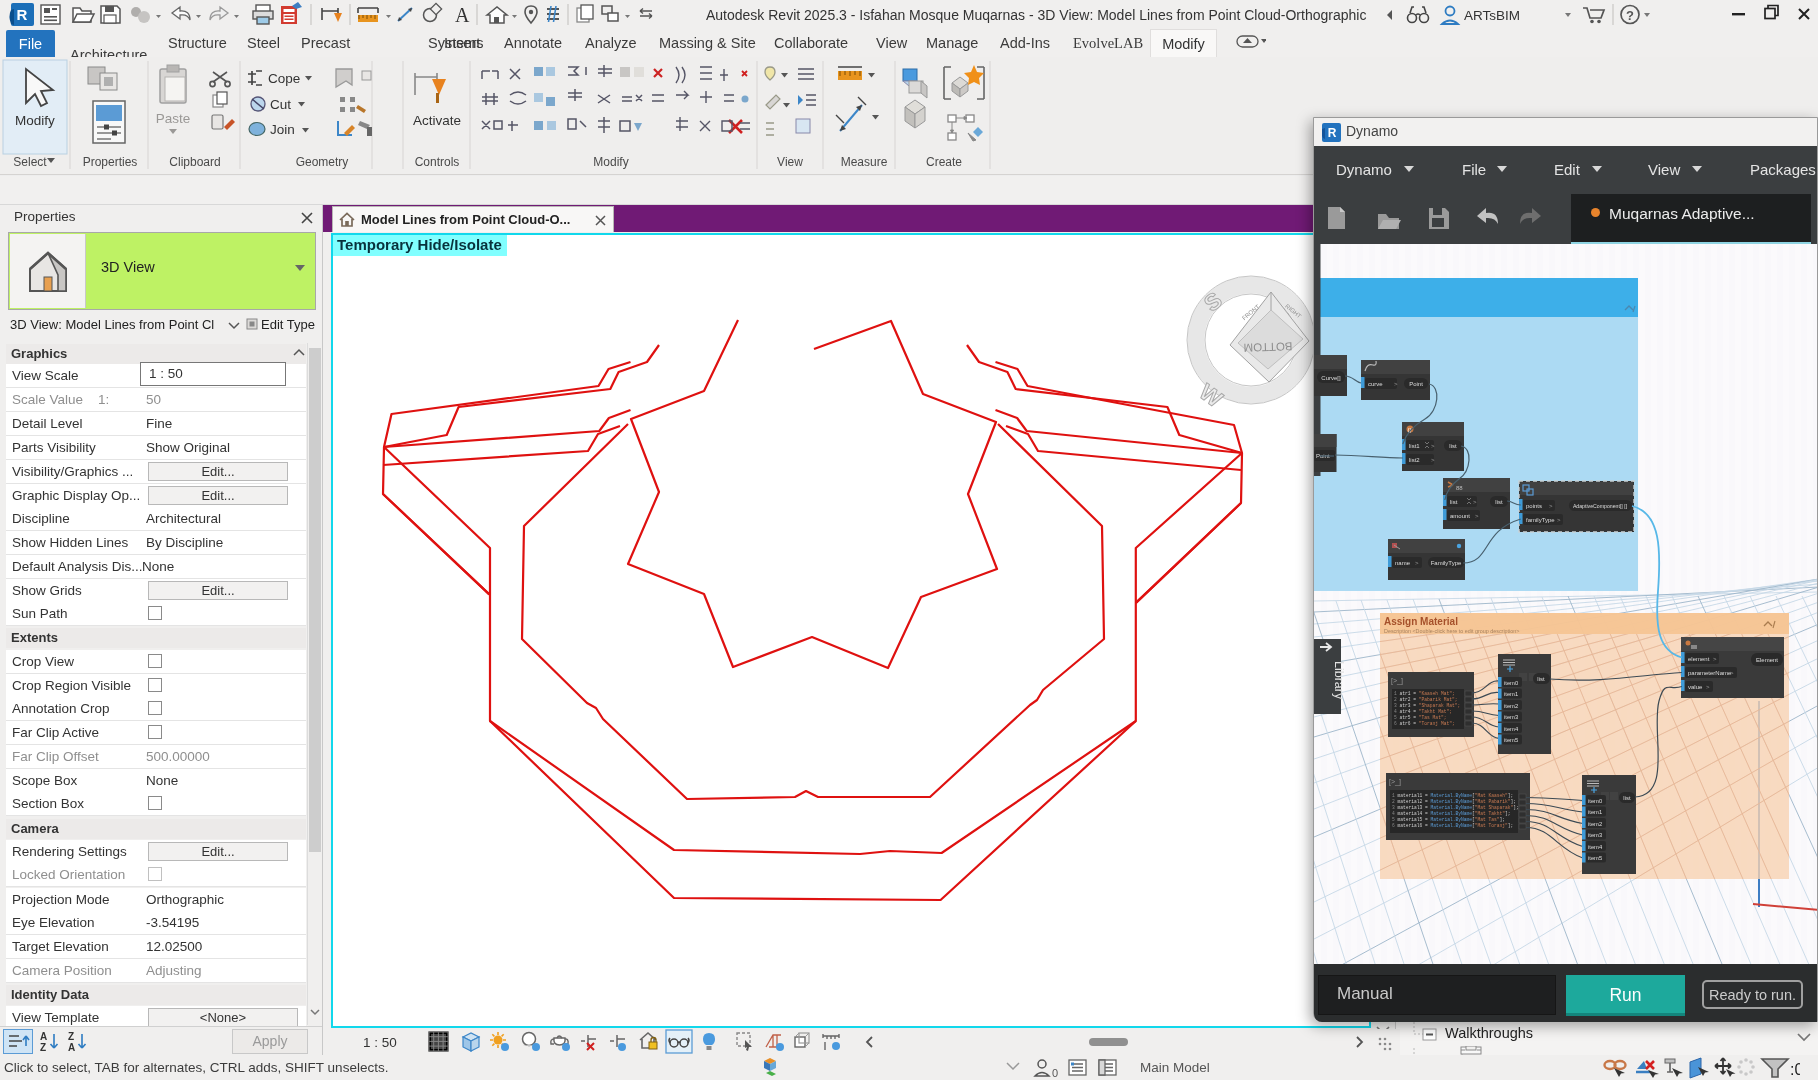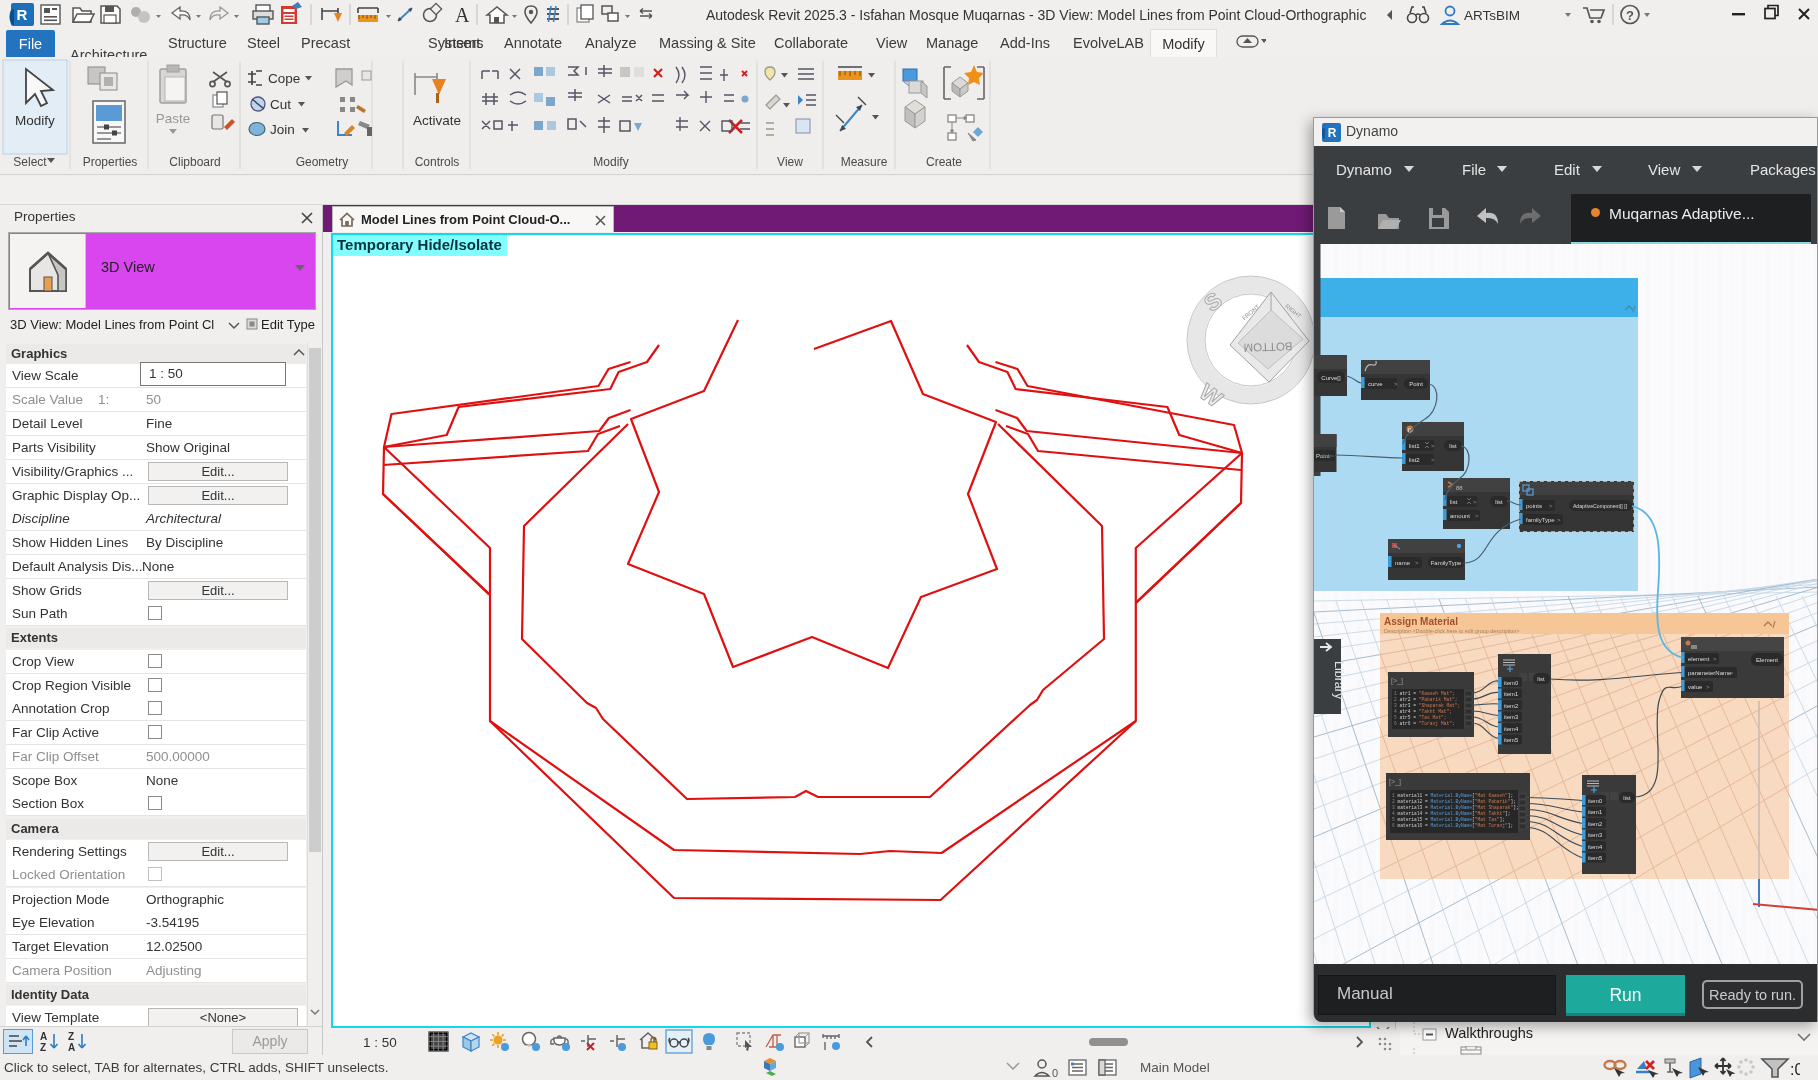--- a/index.html
+++ b/index.html
@@ -179,21 +179,21 @@
 <div class="rtab" style="left:301px;">Precast</div>
 <div class="rtab" style="left:383px;margin-left:45px;">Systems</div>
 <div class="rtab" style="left:444px;">Insert</div>
 <div class="rtab" style="left:504px;">Annotate</div>
 <div class="rtab" style="left:585px;">Analyze</div>
 <div class="rtab" style="left:659px;">Massing &amp; Site</div>
 <div class="rtab" style="left:774px;">Collaborate</div>
 <div class="rtab" style="left:876px;">View</div>
 <div class="rtab" style="left:926px;">Manage</div>
 <div class="rtab" style="left:1000px;">Add-Ins</div>
-<div class="rtab" style="left:1073px;">EvolveLAB</div>
+<div class="rtab" style="left:1073px;font-family:Liberation Serif, serif;">EvolveLAB</div>
 <div class="rtab" id="modtab" style="left:1150px;width:67px;">Modify</div>
 <div class="rtab" style="left:1236px;width:30px;"><svg width="30" height="26" viewBox="0 0 30 26">
       <rect x="1" y="7" width="21" height="11" rx="5.5" fill="none" stroke="#555" stroke-width="1.3"></rect>
       <path d="M7 14 l4.5 -5 l4.5 5 z" fill="#555"></path>
       <path d="M25 10 l6 0 l-3 4 z" fill="#555"></path>
     </svg></div>
 
 <div class="abs" id="ribbon"></div>
 <svg class="abs" style="left:0;top:57px;" width="1050" height="118" viewBox="0 0 1050 118">
 
@@ -380,21 +380,21 @@
   </g>
 </svg>
 <div class="abs" id="optbar"></div>
 
 <div class="abs" id="props">
   <div style="position:absolute;left:14px;top:4px;font-size:13.5px;">Properties</div>
   <svg style="position:absolute;left:299px;top:5px;" width="16" height="16">
       <path d="M3 3 l10 10 M13 3 l-10 10" stroke="#444" stroke-width="1.6"></path>
     </svg>
 
-  <div style="position:absolute;left:8px;top:27px;width:308px;height:78px;background:#d946ef;border:1px solid #a8a8a8;">
+  <div style="position:absolute;left:8px;top:27px;width:308px;height:78px;background:#bef264;border:1px solid #a8a8a8;">
     <div style="position:absolute;left:1px;top:1px;width:76px;height:74px;background:#f4f3f2;border-right:1px solid #c8c8c8;">
       <svg style="position:absolute;left:12px;top:11px;" width="52" height="52" viewBox="0 0 52 52">
         <path d="M8 24 L26 8 L44 24 L44 46 L8 46 Z" fill="#e8e6e4" stroke="#555" stroke-width="2"></path>
         <path d="M26 8 L44 24 L44 46 L36 46 L36 30 Z" fill="#c8c6c4" stroke="#555" stroke-width="1.6"></path>
         <path d="M8 24 L26 8 L44 24" fill="none" stroke="#555" stroke-width="2.6"></path>
         <rect x="22" y="32" width="8" height="14" fill="#e8a050" stroke="#555"></rect>
       </svg>
     </div>
     <div style="position:absolute;left:92px;top:26px;font-size:14.5px;color:#222;">3D View</div>
     <svg style="position:absolute;right:8px;top:30px;" width="14" height="10">
@@ -432,21 +432,21 @@
       <span class="pval">Show Original</span>
     </div>
   <div class="prow" style="top:255px;">
       <span class="plab">Visibility/Graphics ...</span>
       <span class="pedit">Edit...</span>
     </div>
   <div class="prow" style="top:279px;">
       <span class="plab">Graphic Display Op...</span>
       <span class="pedit">Edit...</span>
     </div>
-  <div class="prow" style="top:302px;font-style:italic;">
+  <div class="prow" style="top:302px;">
       <span class="plab">Discipline</span>
       <span class="pval">Architectural</span>
     </div>
   <div class="prow" style="top:326px;">
       <span class="plab">Show Hidden Lines</span>
       <span class="pval">By Discipline</span>
     </div>
   <div class="prow" style="top:350px;">
       <span class="plab">Default Analysis Dis...</span>
       <span class="pval" style="left:136px;">None</span>

